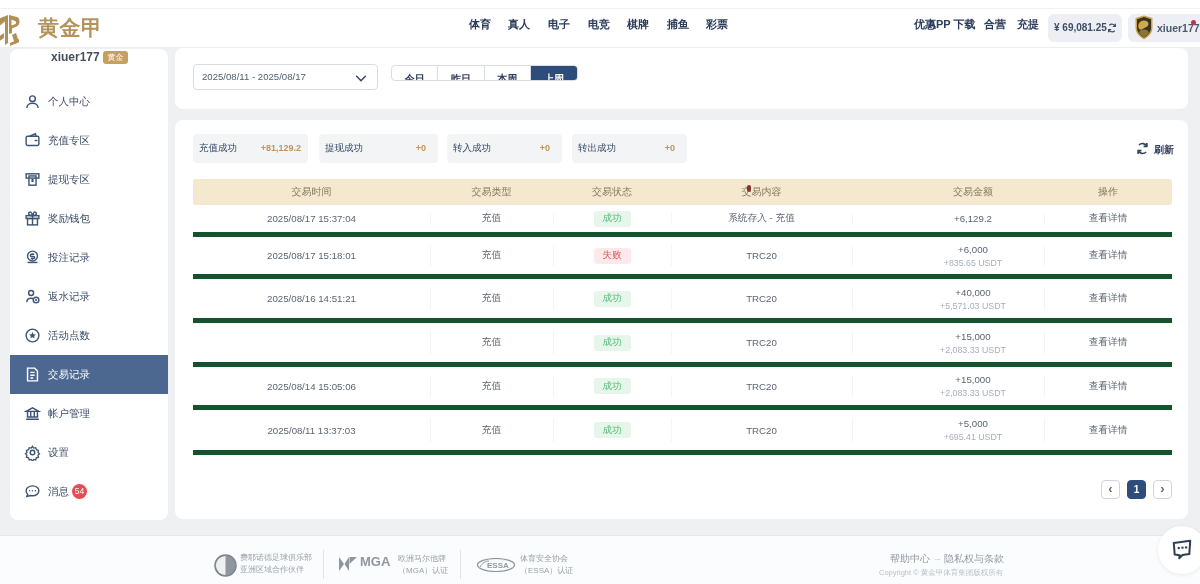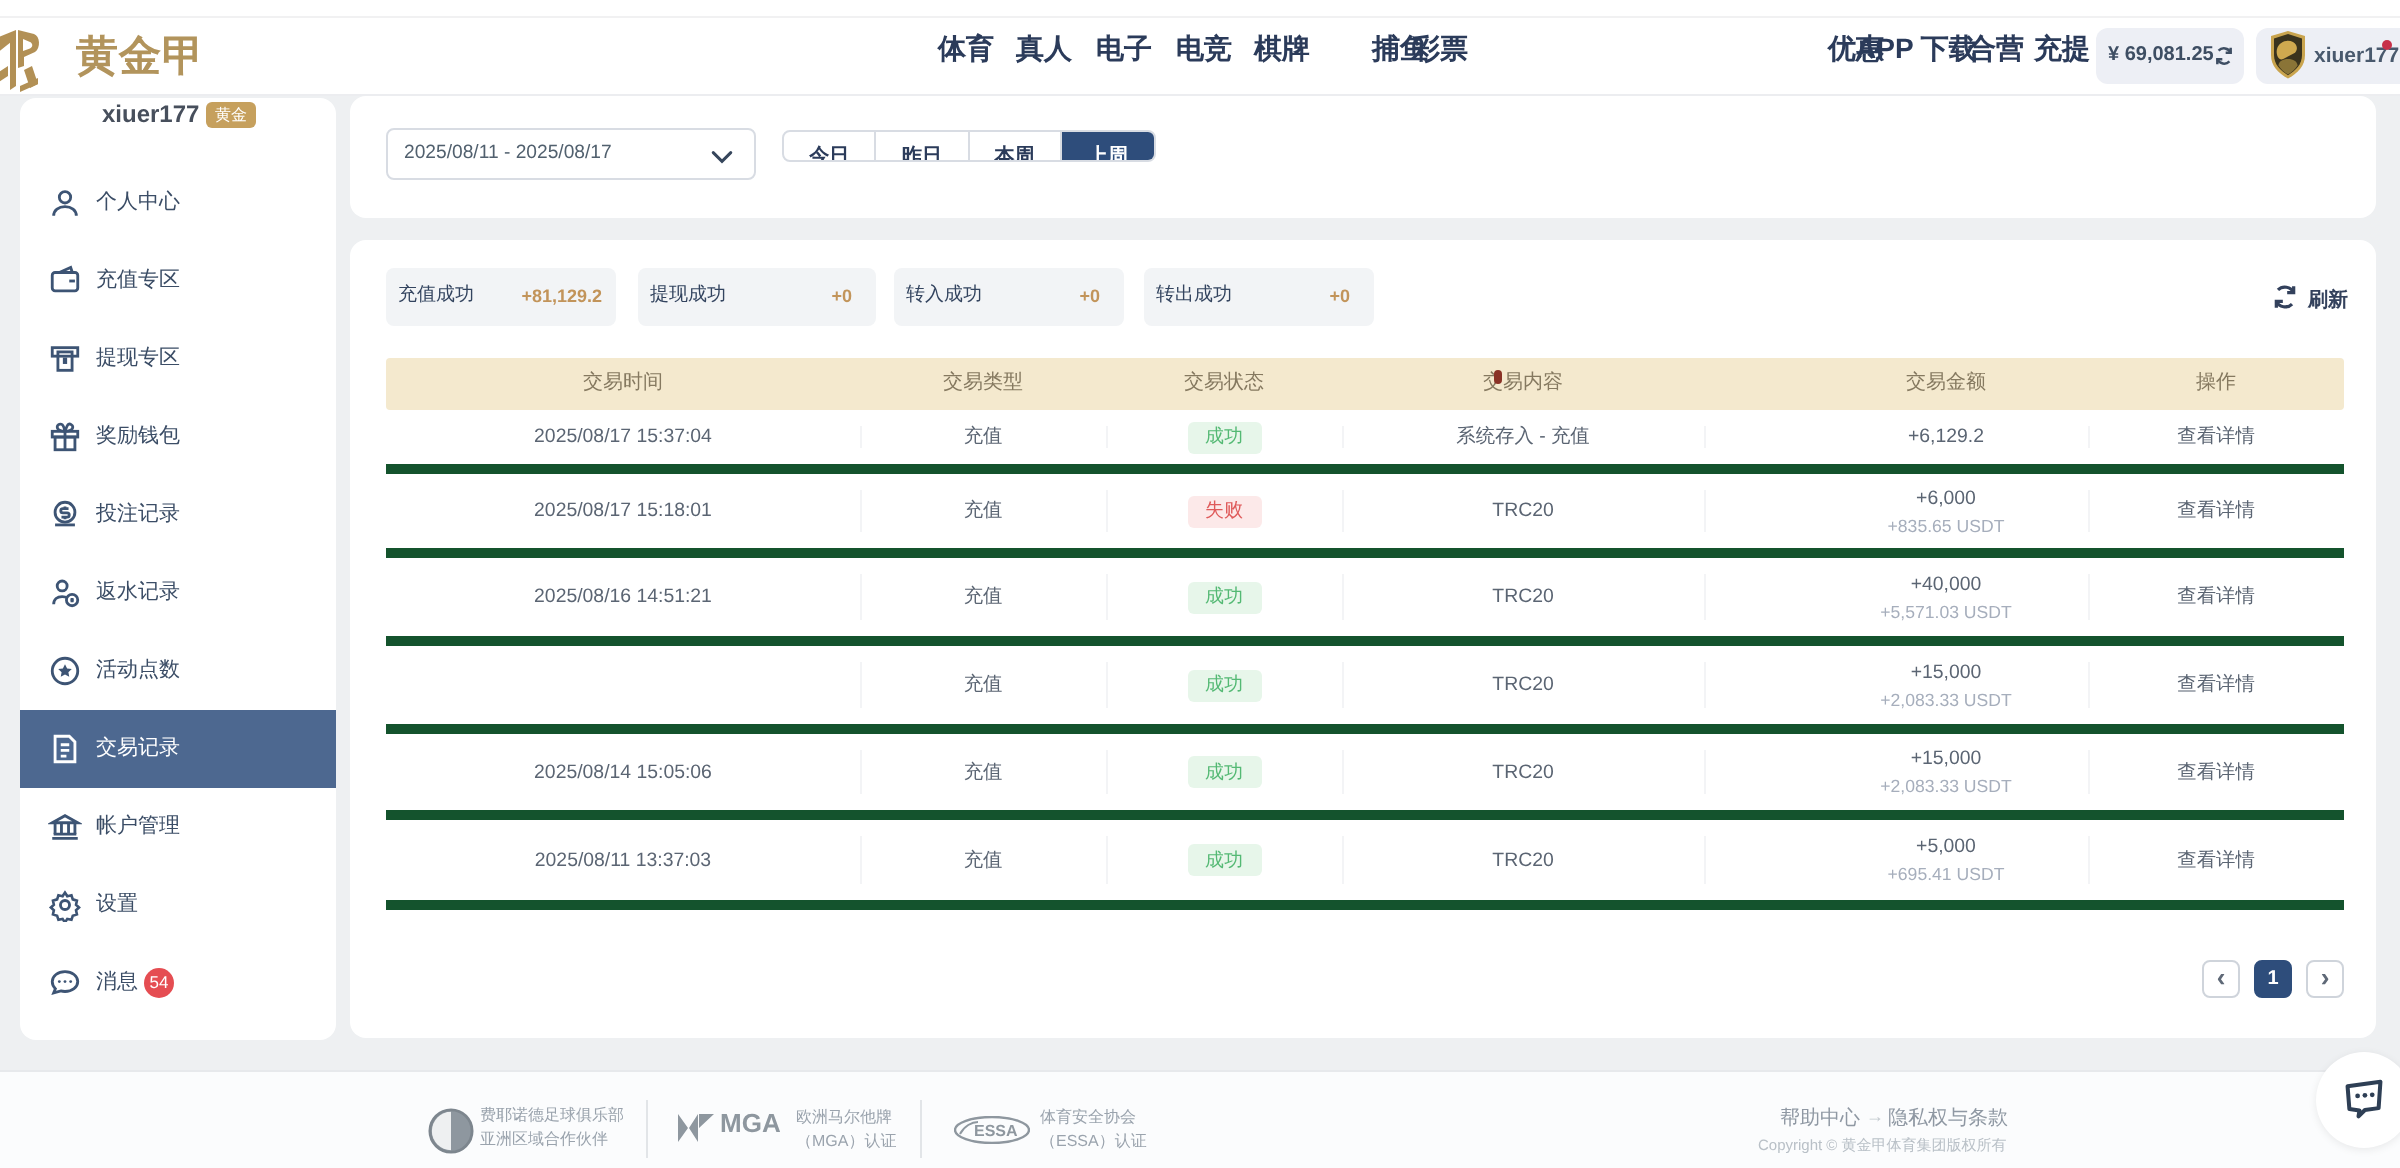--- a/index.html
+++ b/index.html
@@ -4,21 +4,21 @@
 <style>
 * { margin:0; padding:0; box-sizing:border-box; }
 html,body { width:1200px; height:584px; overflow:hidden; }
 body { background:#eef0f2; font-family:"Liberation Sans",sans-serif; position:relative; }
 .abs { position:absolute; }
 
 
 #hdr { position:absolute; left:0; top:0; width:1200px; height:48px; background:#fff; border-bottom:1px solid #ecedf0; z-index:5; }
 #logo { position:absolute; left:-2px; top:9px; color:#b2945c; }
 #logotxt { position:absolute; left:38px; top:14px; font-size:21px; font-weight:bold; color:#b2945c; letter-spacing:0.5px; }
-.nav { position:absolute; top:0; height:48px; line-height:48px; font-size:14px; font-weight:bold; color:#2b3b5a; }
+.nav { position:absolute; top:0; height:48px; line-height:48px; font-size:11px; font-weight:bold; color:#2b3b5a; }
 #balpill { position:absolute; left:1048px; top:14px; width:74px; height:28px; background:#edeff5; border-radius:6px; color:#3e4e63; font-size:10px; font-weight:bold; line-height:28px; }
 #userpill { position:absolute; left:1128px; top:14px; width:72px; height:28px; background:#edeff5; border-radius:6px 0 0 6px; }
 #uname { position:absolute; left:1157px; top:14px; height:28px; line-height:28px; font-size:10.5px; font-weight:bold; color:#49596d; }
 #reddot { position:absolute; left:1191px; top:20px; width:5px; height:5px; border-radius:2.5px; background:#c73049; }
 
 
 #side { position:absolute; left:10px; top:49px; width:158px; height:471px; background:#fff; border-radius:8px; }
 #sidename { position:absolute; left:41px; top:1px; font-size:12px; font-weight:bold; color:#474f5c; }
 #sidebadge { position:absolute; left:93px; top:2px; width:25px; height:13px; background:#c6a05d; border-radius:3px; color:#fff; font-size:8px; line-height:13px; text-align:center; }
 .mi { position:absolute; left:0; width:158px; height:39px; }
@@ -89,21 +89,21 @@
           <path d="M0 28l6-4v5l-6 4z"></path>
           <path d="M12 34l9-4v3l-9 4z"></path>
         </g>
       </svg></div>
   <div id="logotxt">黄金甲</div>
   <div class="nav" style="left:469px;">体育</div>
   <div class="nav" style="left:508px;">真人</div>
   <div class="nav" style="left:548px;">电子</div>
   <div class="nav" style="left:588px;">电竞</div>
   <div class="nav" style="left:627px;">棋牌</div>
-  <div class="nav" style="left:686px;">捕鱼</div>
+  <div class="nav" style="left:667px;">捕鱼</div>
   <div class="nav" style="left:706px;">彩票</div>
   <div class="nav" style="left:914px;text-align:right;">优惠</div>
   <div class="nav" style="left:928px;">APP 下载</div>
   <div class="nav" style="left:984px;">合营</div>
   <div class="nav" style="left:1017px;">充提</div>
   <div id="balpill">
       <span style="position:absolute;left:6px;top:0;">¥ 69,081.25</span>
       <svg style="position:absolute;right:5px;top:9px;" width="10" height="10" viewBox="0 0 24 24" fill="none" stroke="#3e4e63" stroke-width="3">
         <path d="M20 8A9 9 0 005.5 5.5M4 16a9 9 0 0014.5 2.5"></path>
         <path d="M20 2v6h-6M4 22v-6h6" stroke-width="3"></path>

